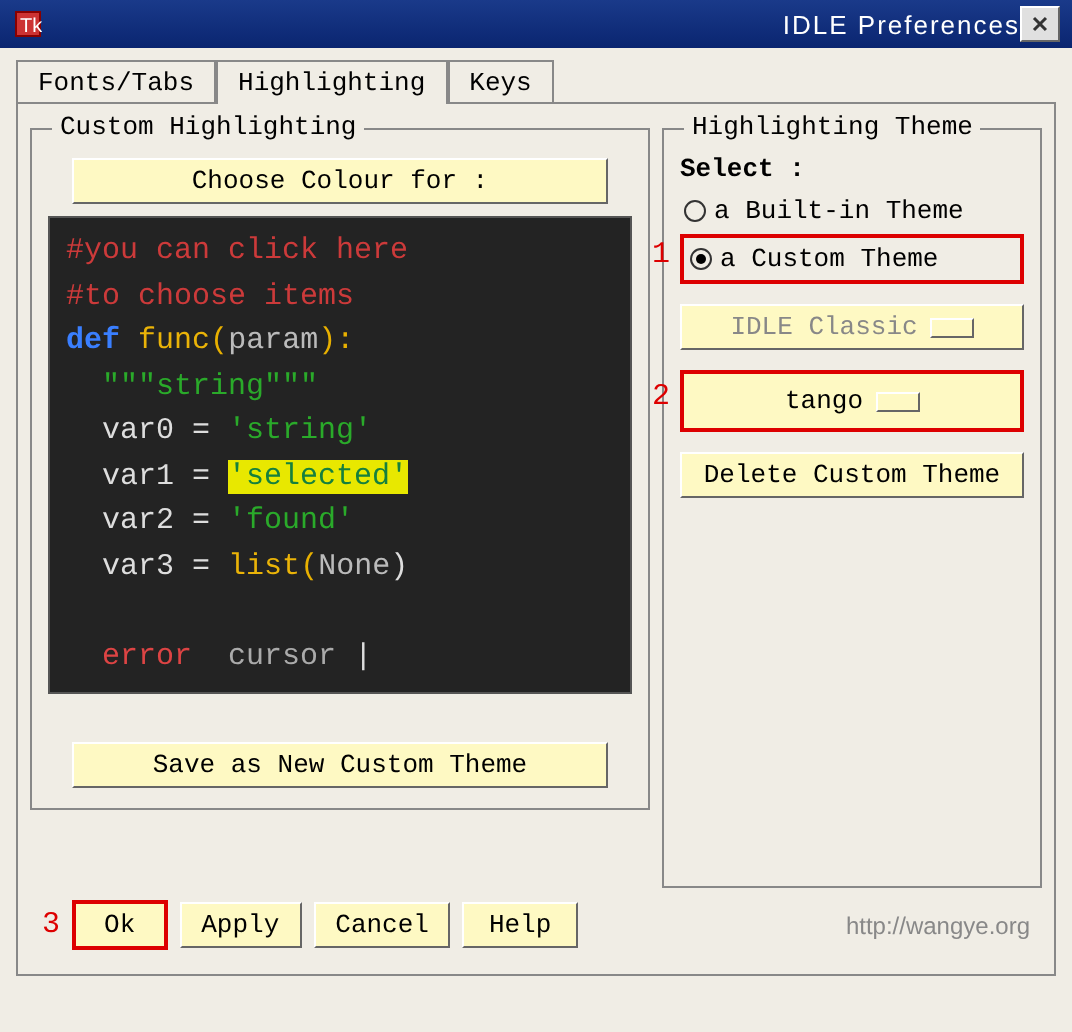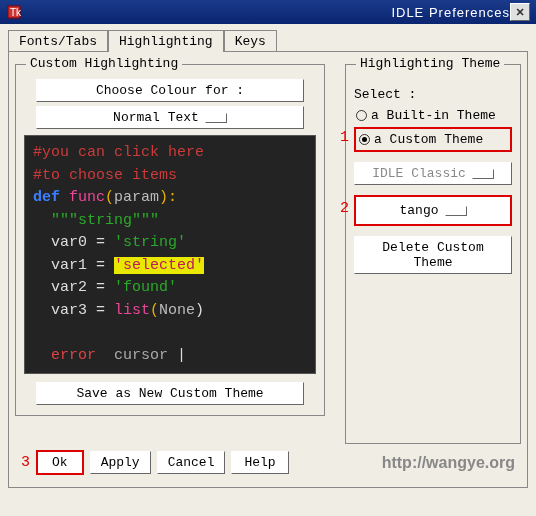--- a/index.html
+++ b/index.html
@@ -38,32 +38,32 @@
 .tab {
   border:1px solid #888; border-bottom:none;
   padding:3px 10px; background:#f0ede5;
   position:relative; top:1px;text-align:right;
 }
 .tab.active { background:#f0ede5; z-index:2; }
 .tab-body {
   border:1px solid #888; margin:0 8px 4px 8px; padding:6px;
   background:#f0ede5; position:relative;
 }
-.row { display:flex; gap:20px; }
+.row { display:flex; gap:6px; }
 .group {
   border:1px solid #888; padding:10px 8px 8px 8px; margin-top:6px;
   position:relative;
 }
 .group-title {
   position:absolute; top:-9px; left:10px;
   background:#f0ede5; padding:0 4px;
 }
 .btn3d {
   border:1px solid #666; border-top-color:#fff; border-left-color:#fff;
-  background:#ffffff; padding:3px 6px; text-align:center;
+  background:#fef9c3; padding:3px 6px; text-align:center;
 }
 .dropdown-ind {
   display:inline-block; width:22px; height:10px;
   border:1px solid #666; border-top-color:#fff; border-left-color:#fff;
   margin-left:6px; vertical-align:middle;
 }
 .radio {
   display:inline-flex; align-items:center; gap:4px;
 }
 .radio .dot {
@@ -73,31 +73,31 @@
 .radio.checked .dot::after {
   content:""; width:5px; height:5px; background:#000; border-radius:50%;
 }
 .code {
   background:#232323; color:#ddd; font-family:"Courier New",monospace;
   font-size:15px; line-height:1.5; padding:6px 8px; border:1px solid #555;
   margin-top:6px; white-space:pre;
 }
 .c-comment{color:#cc3a3a;}
 .c-keyword{color:#3a7fff;font-weight:bold;}
-.c-funcname{color:#ec4899;}
+.c-funcname{color:#eab308;}
 .c-param{color:#bbb;}
 .c-punct{color:#e8b000;}
 .c-string{color:#2aaa2a;}
-.c-selected{background:#e8e800;color:#be185d;}
+.c-selected{background:#e8e800;color:#15803d;}
 .c-error{color:#d44;}
 .c-cursor{color:#aaa;}
 .redbox{ border:2px solid #d00; }
 .redlabel{ color:#d00; font-size:15px; }
 .bottom-btns{ display:flex; gap:6px; justify-content:center; padding:6px; align-items:center;}
-.url{ color:#888; font-family:Arial; font-size:16px; white-space:nowrap;font-weight:bold;}
+.url{ color:#888; font-family:Arial; font-size:12px; white-space:nowrap;}
 .disabled{ color:#888; }
 </style>
 </head>
 <body>
 
 <div class="titlebar">
   <span class="icon">
     <svg width="14" height="14">
         <rect x="1" y="1" width="12" height="12" fill="#c33" stroke="#800"></rect>
         <text x="3" y="11" font-size="10" fill="#fff">Tk</text>
@@ -115,45 +115,41 @@
 
 <div class="tab-body">
   <div class="row">
 
     <div style="flex:0 0 310px;">
       <div class="group">
         <span class="group-title">Custom Highlighting</span>
 
         <div class="btn3d" style="width:92%;margin:4px auto;">Choose Colour for :</div>
 
-        <div class="btn3d" style="width:92%;margin:4px auto;display:flex;align-items:center;justify-content:center;">
-          <span>Normal Text</span>
-          <span class="dropdown-ind"></span>
-        </div>
 
 
         <div class="code"><span class="c-comment">#you can click here</span>
 <span class="c-comment">#to choose items</span>
 <span class="c-keyword">def</span> <span class="c-funcname">func</span><span class="c-punct">(</span><span class="c-param">param</span><span class="c-punct">):</span>
   <span class="c-string">"""string"""</span>
   <span>var0</span><span> = </span><span class="c-string">'string'</span>
   <span>var1</span><span> = </span><span class="c-selected">'selected'</span>
   <span>var2</span><span> = </span><span class="c-string">'found'</span>
   <span>var3</span><span> = </span><span class="c-funcname">list</span><span class="c-punct">(</span><span class="c-param">None</span>)
 
   <span class="c-error">error</span>  <span class="c-cursor">cursor</span> <span>|</span></div>
 
-        <div class="btn3d" style="width:92%;margin:8px auto 2px;">Save as New Custom Theme</div>
+        <div class="btn3d" style="width:92%;margin:24px auto 2px;">Save as New Custom Theme</div>
       </div>
     </div>
 
     <div style="flex:1; position:relative;">
       <div class="group" style="min-height:380px;">
         <span class="group-title">Highlighting Theme</span>
-        <div style="margin:12px 0 6px;">Select :</div>
+        <div style="margin:2px 0 6px;font-weight:bold;">Select :</div>
 
         <label class="radio" style="display:flex;margin:4px 2px;">
           <span class="dot"></span>
           <span>a Built-in Theme</span>
         </label>
 
         <div style="position:relative;margin:3px 0;">
           <span class="redlabel" style="position:absolute;left:-14px;top:2px;">1</span>
           <label class="radio checked redbox" style="display:flex;padding:3px;">
             <span class="dot"></span>

